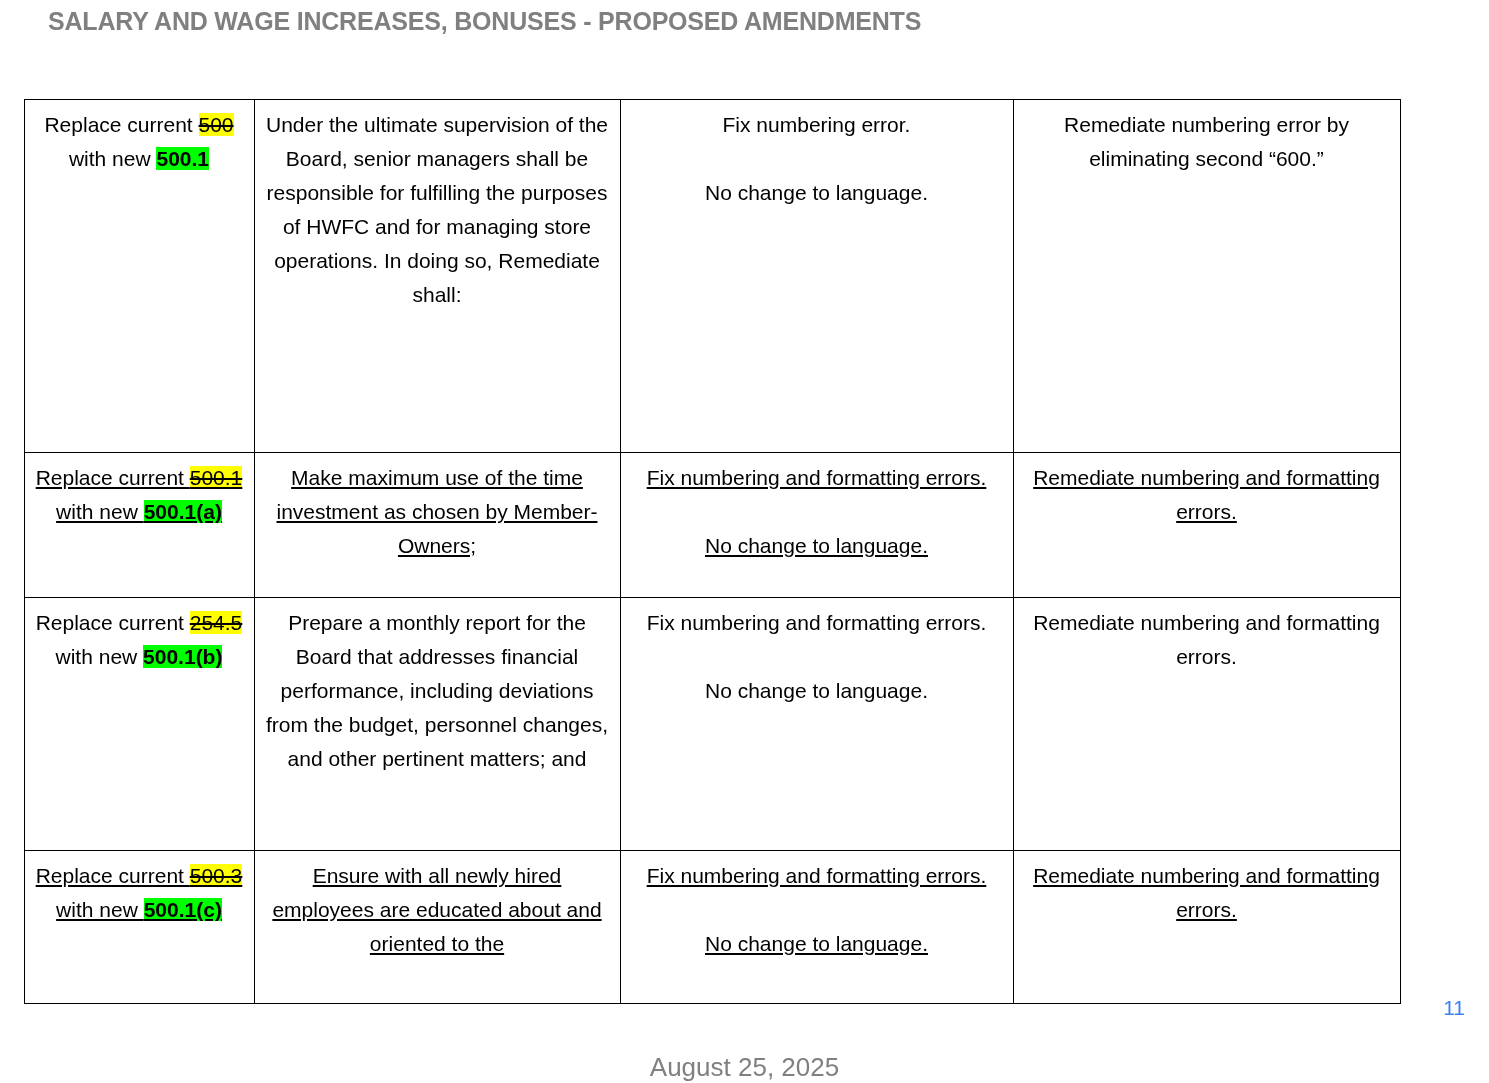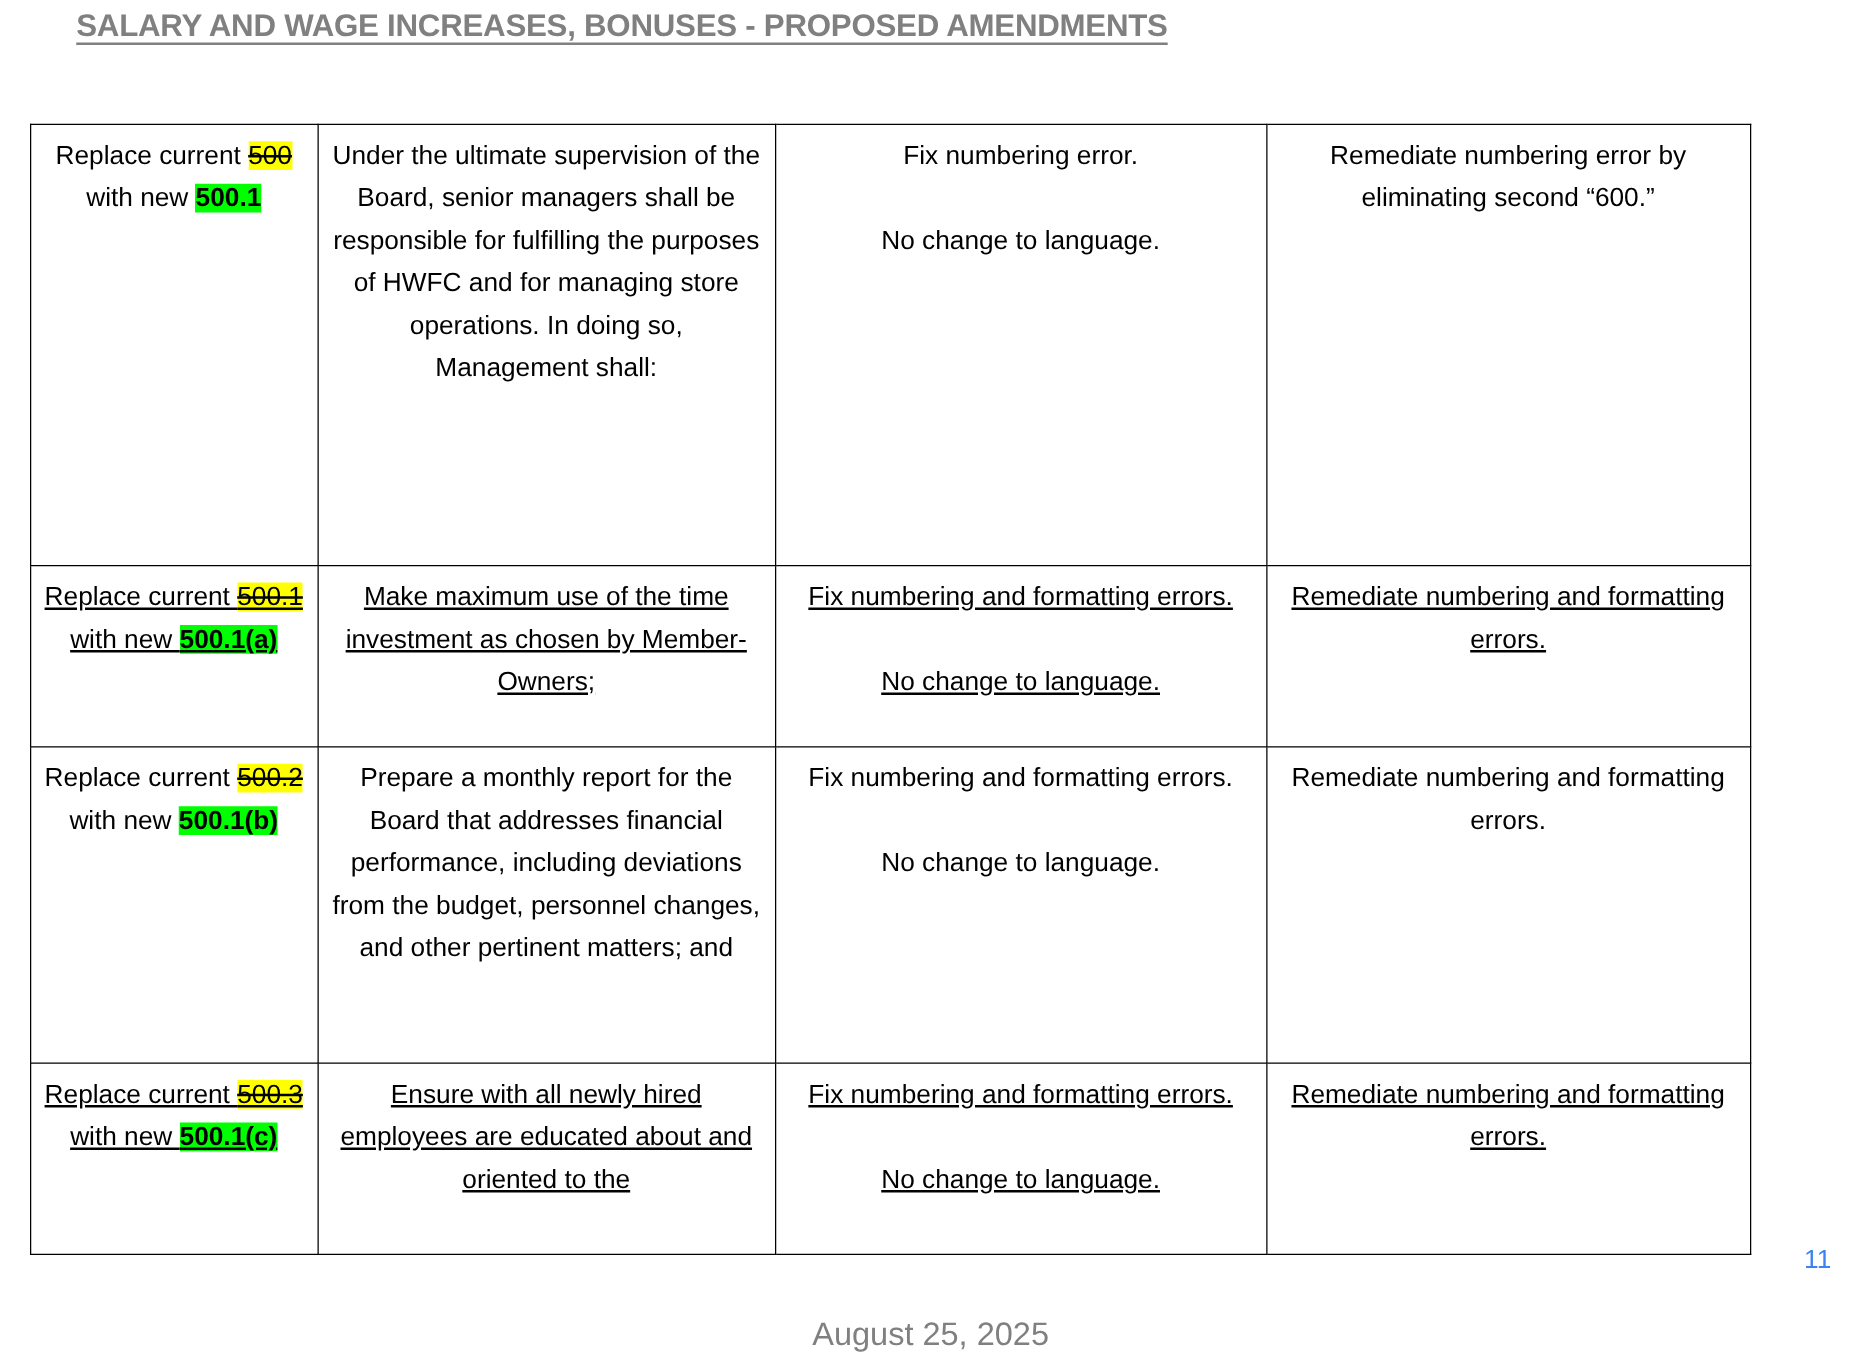--- a/index.html
+++ b/index.html
@@ -18,25 +18,23 @@
 
   
   #slide-title {
     position: absolute;
     left: 48px;
     top: 7px;
     font-size: 25px;
     font-weight: bold;
     letter-spacing: -0.2px;
     color: #808080;
-    text-decoration: underline;
     text-underline-offset: 5px;
     text-decoration-thickness: 2px;
     white-space: nowrap;
-    margin-left: 13px;
   }
 
   
   #amendments-table {
     position: absolute;
     left: 24px;
     top: 99px;
     width: 1376px;
     border-collapse: collapse;
     table-layout: fixed;
@@ -105,21 +103,21 @@
     <col class="c1">
       <col class="c2">
       <col class="c3">
       <col class="c4">
   </colgroup>
   <tbody>
     <tr class="row-1">
       <td>
         <span>Replace current </span><span class="hl-old">500</span><span> with new </span><span class="hl-new">500.1</span>
       </td>
-      <td>Under the ultimate supervision of the Board, senior managers shall be responsible for fulfilling the purposes of HWFC and for managing store operations. In doing so, Management shall:</td>
+      <td>Under the ultimate supervision of the Board, senior managers shall be responsible for fulfilling the purposes of HWFC and for managing store operations. In doing so, Remediate shall:</td>
       <td>
         <span class="cellline">Fix numbering error.</span>
         <span class="blankline"></span>
         <span class="cellline">No change to language.</span>
       </td>
       <td>Remediate numbering error by eliminating second “600.”</td>
     </tr>
 
     <tr class="row-2">
       <td>
@@ -129,21 +127,21 @@
       <td>
         <span class="cellline">Fix numbering and formatting errors.</span>
         <span class="blankline"></span>
         <span class="cellline">No change to language.</span>
       </td>
       <td>Remediate numbering and formatting errors.</td>
     </tr>
 
     <tr class="row-3">
       <td>
-        <span>Replace current </span><span class="hl-old">500.2</span><span> with new </span><span class="hl-new">500.1(b)</span>
+        <span>Replace current </span><span class="hl-old">254.5</span><span> with new </span><span class="hl-new">500.1(b)</span>
       </td>
       <td>Prepare a monthly report for the Board that addresses financial performance, including deviations from the budget, personnel changes, and other pertinent matters; and</td>
       <td>
         <span class="cellline">Fix numbering and formatting errors.</span>
         <span class="blankline"></span>
         <span class="cellline">No change to language.</span>
       </td>
       <td>Remediate numbering and formatting errors.</td>
     </tr>
 

